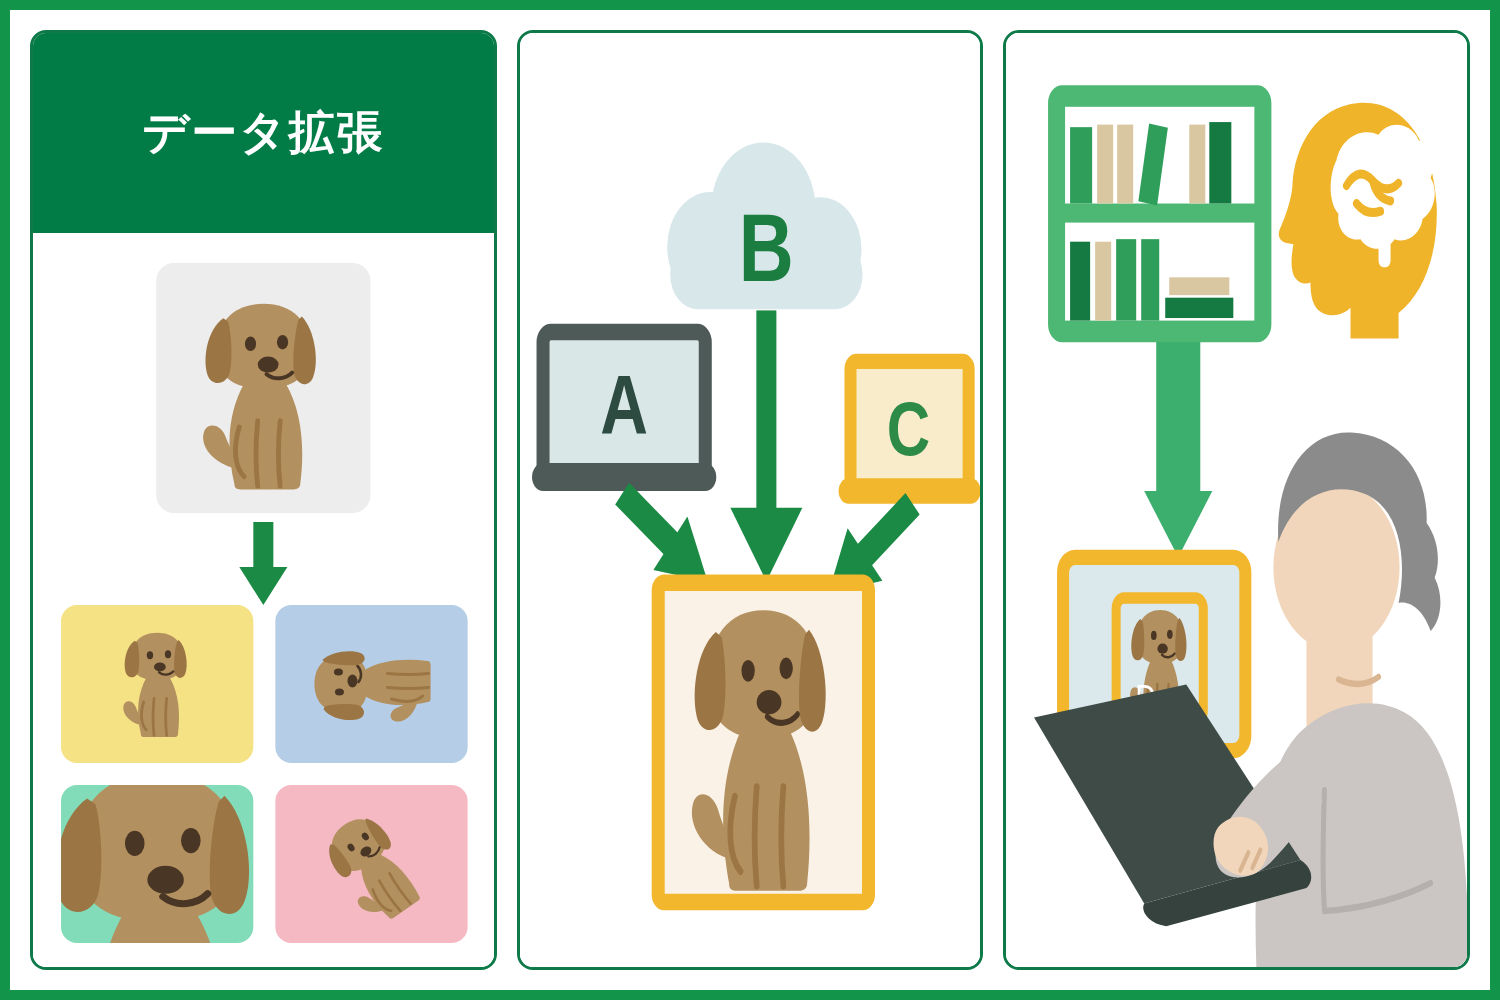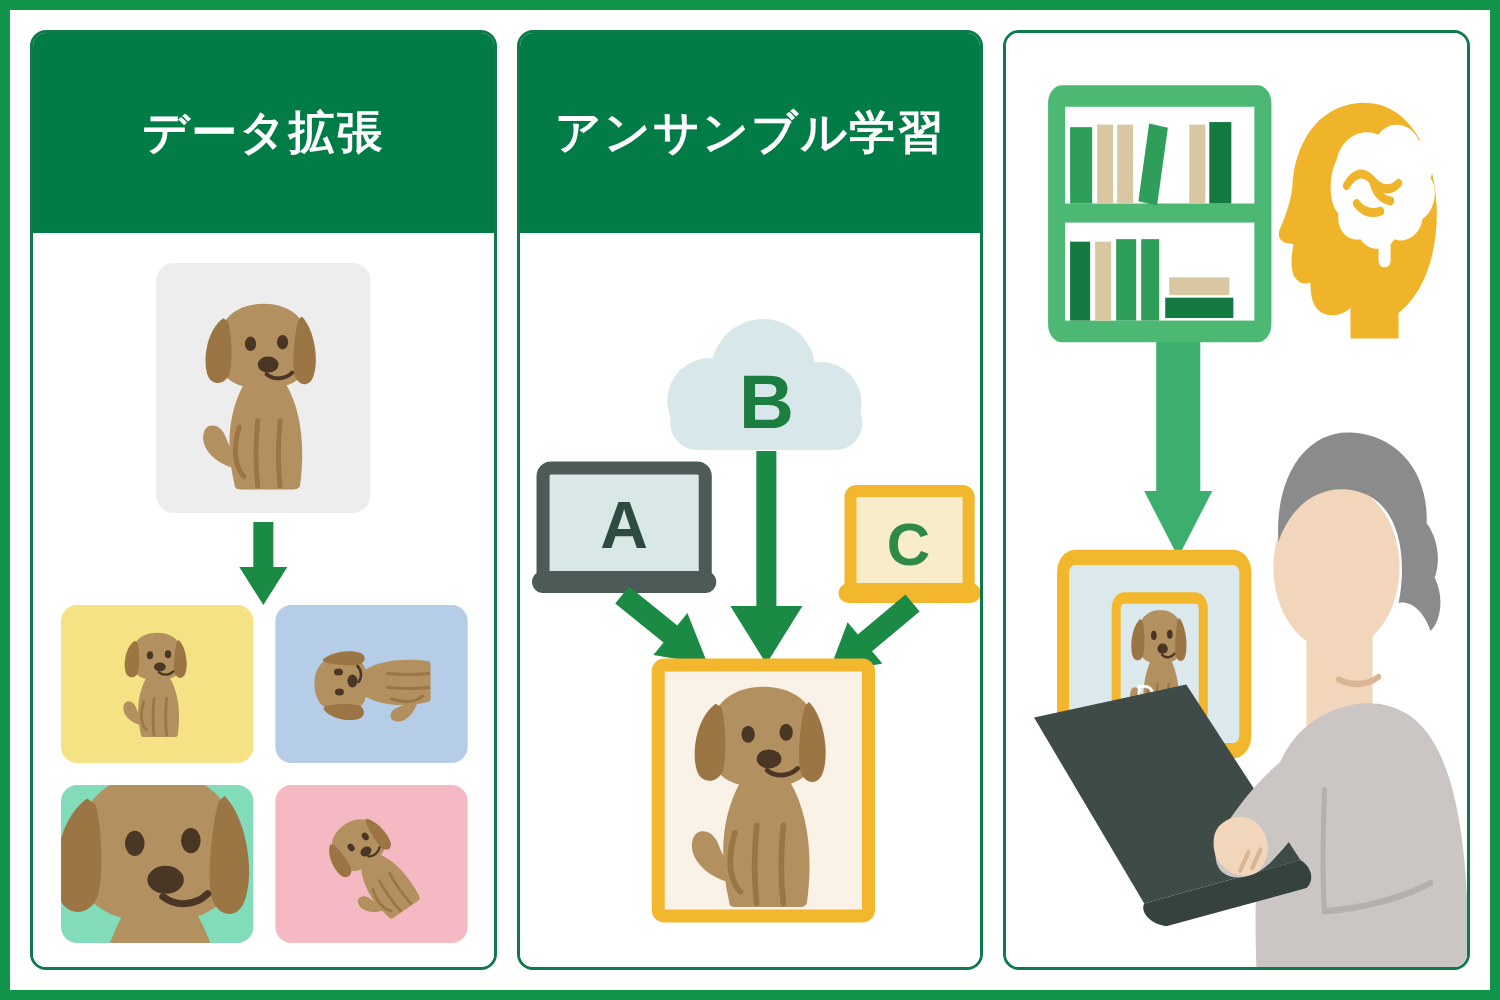--- a/index.html
+++ b/index.html
@@ -81,23 +81,20 @@
           </g>
           <g>
             <rect x="242" y="552" width="192" height="158" rx="16" fill="#f5b9c3"></rect>
             <use href="#dog-shape" transform="translate(340,634) rotate(-35) scale(0.45) translate(-100,-120)"></use>
           </g>
         </svg>
       </div>
     </section>
 
     <section class="panel">
-      <header class="panel-header">
-        <h2>アンサンブル学習</h2>
-      </header>
       <div class="panel-body">
         <svg class="scene" viewBox="0 0 460 734" preserveAspectRatio="none">
           <g>
             <g fill="#d7e7ea">
               <circle cx="243" cy="138" r="52"></circle>
               <circle cx="190" cy="168" r="43"></circle>
               <circle cx="300" cy="170" r="41"></circle>
               <rect x="150" y="163" width="192" height="54" rx="27"></rect>
             </g>
             <text class="letter" x="246" y="195" font-size="76" fill="#1b7d3f">B</text>

